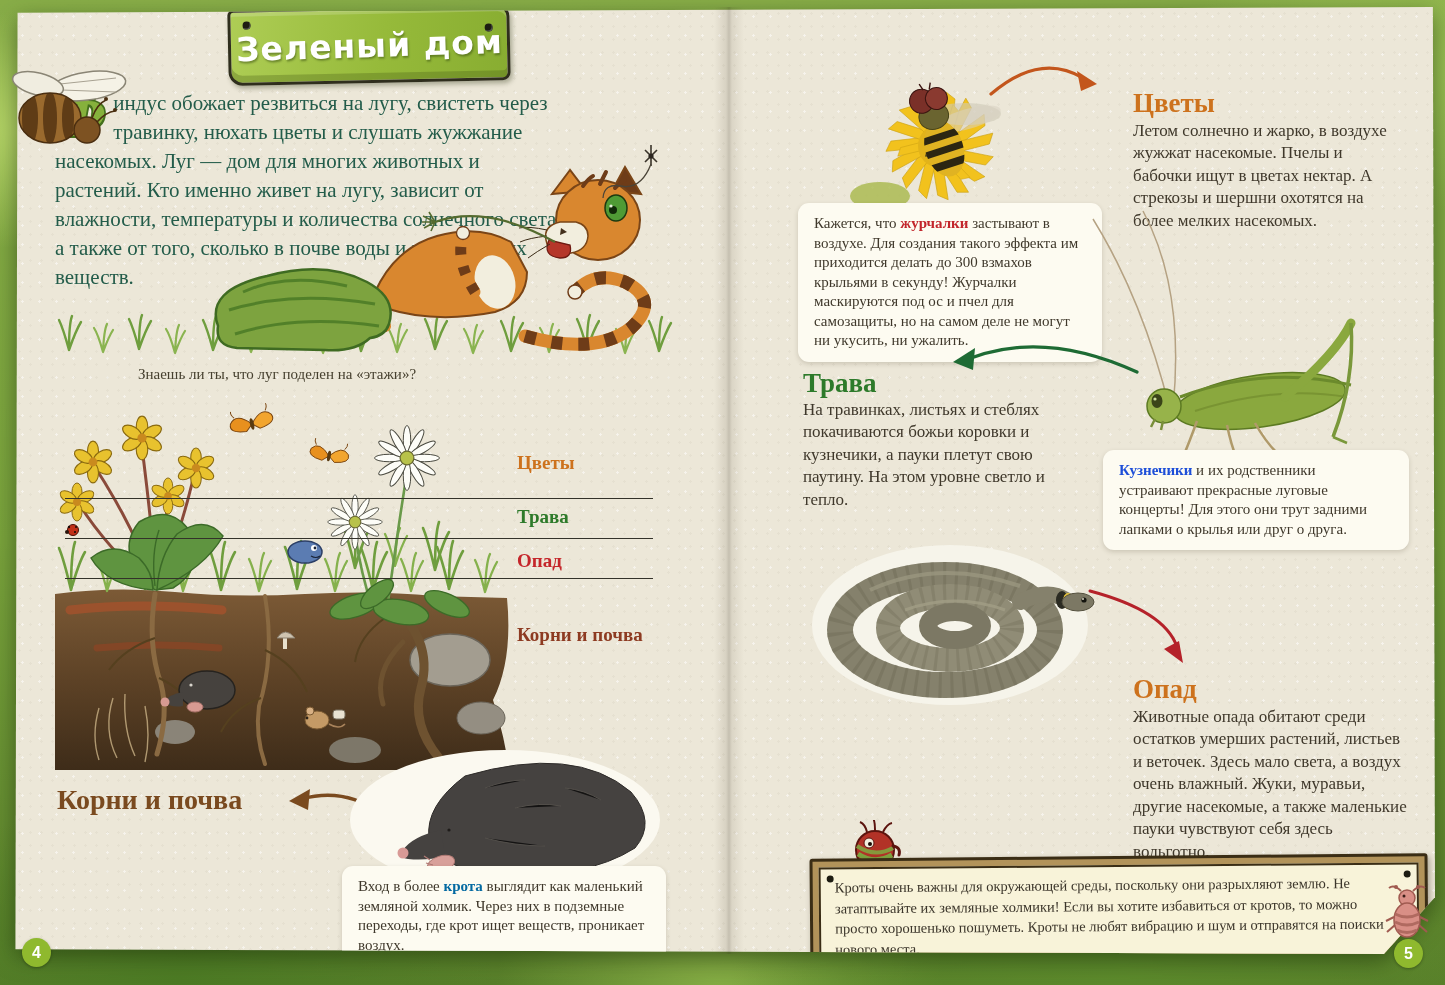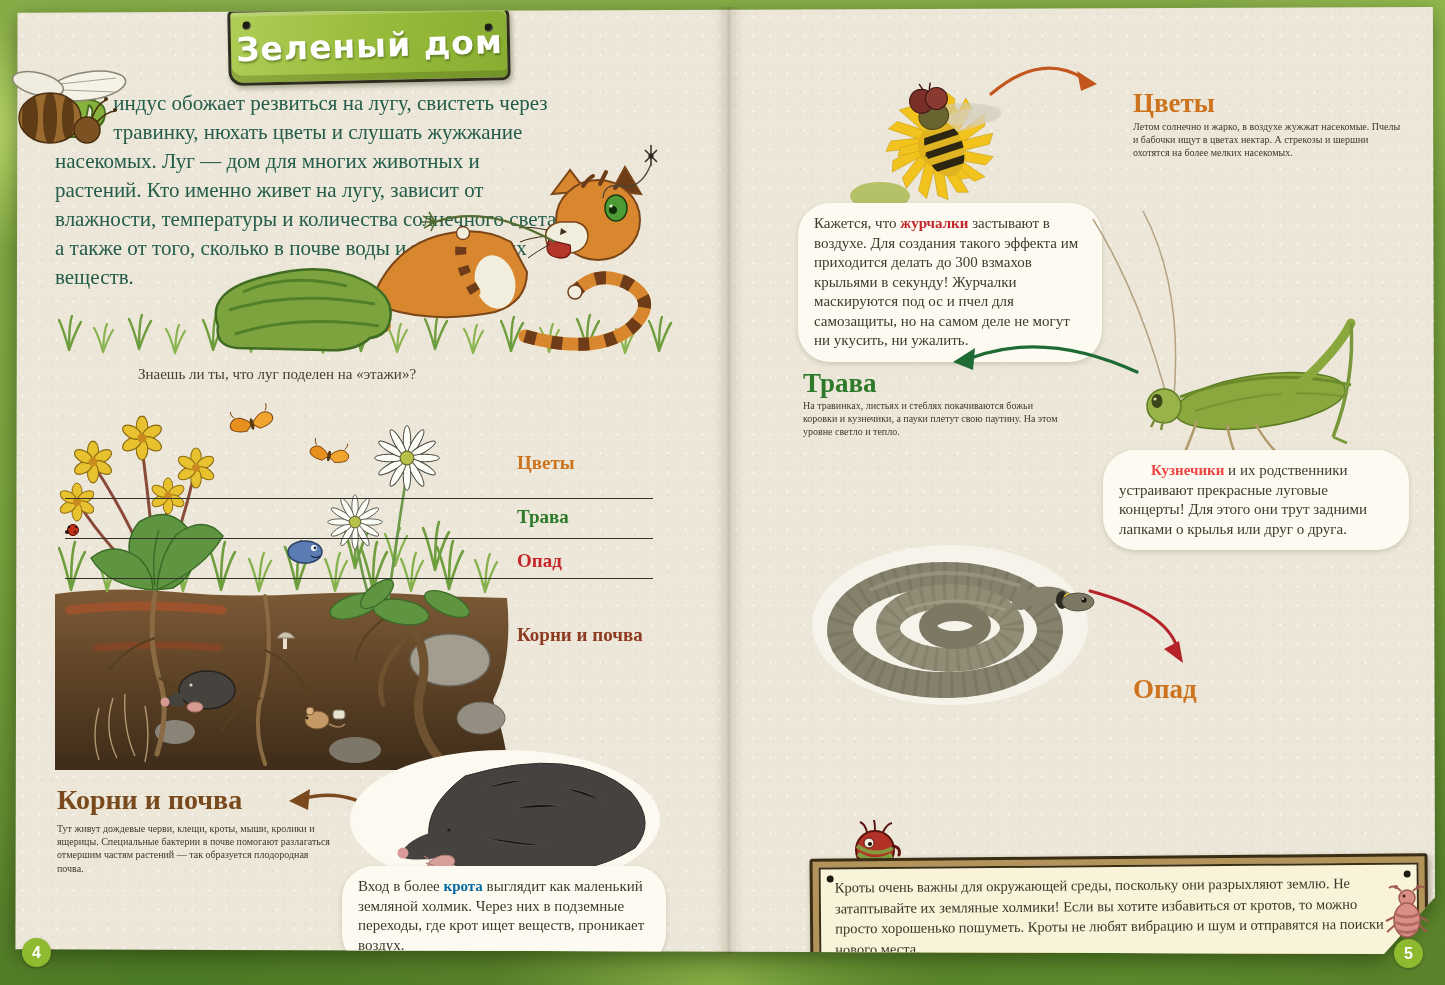--- a/index.html
+++ b/index.html
@@ -47,26 +47,26 @@
 
   
   .figure{left:41px;top:391px;width:615px;height:372px;}
   .layer-line{position:absolute;left:10px;width:588px;border-top:1.7px solid #33322a;}
   .layer-label{position:absolute;left:462px;font-weight:bold;font-size:19px;font-family:"Liberation Serif",serif;}
   .lab-flowers{color:#cd721d;} .lab-grass{color:#2d7a2a;} .lab-litter{color:#c5262b;} .lab-roots{color:#8d3a21;}
 
   
   .h-section{font-family:"Liberation Serif",serif;font-weight:bold;font-size:27px;line-height:1;}
   .h-orange{color:#cd721d;} .h-green{color:#2d7a2a;} .h-brown{color:#7a4a1f;font-size:28px;}
-  .para{font-size:10px;line-height:1.32;color:#3f382b;}
-
-  .callout{background:#fdfbf1;border-radius:32px;padding:11px 16px;font-size:15px;line-height:1.3;color:#3f382b;
+  .para{font-size:17px;line-height:1.32;color:#3f382b;}
+
+  .callout{background:#fdfbf1;border-radius:11px;padding:11px 16px;font-size:15px;line-height:1.3;color:#3f382b;
     box-shadow:0 2px 5px rgba(60,50,30,.18);}
   .b-red{font-weight:bold;color:#c2252b;}
-  .b-green{font-weight:bold;color:#ef4444;margin-left:32px;}
+  .b-green{font-weight:bold;color:#1d4ed8;}
   .b-orange{font-weight:bold;color:#0369a1;}
 
   
   .wood-banner{left:796px;top:849px;width:600px;transform:rotate(-0.5deg);
     background:#b2935a;border:3px solid #3a2d15;border-radius:3px;padding:6px;
     box-shadow:2px 3px 6px rgba(40,30,10,.35);}
   .wood-inner{position:relative;background:#f8f3d9;border:2px solid #3a2d15;padding:8px 14px;
     font-size:14.5px;line-height:1.42;color:#3c362b;}
   .wood-inner .nail{position:absolute;width:7px;height:7px;border-radius:50%;background:#1d1c12;}
   .wood-inner .nl{left:6px;top:6px;} .wood-inner .nr{right:6px;top:6px;}
@@ -330,21 +330,20 @@
       <div class="layer-line" style="top:100px;"></div>
       <div class="layer-line" style="top:140px;"></div>
       <div class="layer-line" style="top:180px;"></div>
       <div class="layer-label lab-flowers" style="top:54px;">Цветы</div>
       <div class="layer-label lab-grass" style="top:108px;">Трава</div>
       <div class="layer-label lab-litter" style="top:152px;">Опад</div>
       <div class="layer-label lab-roots" style="top:226px;">Корни и почва</div>
     </div>
 
     <div class="abs h-section h-brown" style="left:43px;top:779px;">Корни и почва</div>
-    <div class="abs para" style="left:43px;top:815px;width:276px;">Тут живут дождевые черви, клещи, кроты, мыши, кролики и ящерицы. Специальные бактерии в почве помогают разлагаться отмершим частям растений — так образуется плодородная почва.</div>
 
     <svg class="abs" style="left:271px;top:776px;" width="100" height="45" viewBox="0 0 100 45">
       <path d="M94 30 Q60 4 16 16" stroke="#7a4a1e" stroke-width="3.4" fill="none" stroke-linecap="round"></path>
       <polygon points="4,18 25,6 23,27" fill="#7a4a1e"></polygon>
     </svg>
 
     <svg class="abs" style="left:331px;top:731px;" width="315" height="152" viewBox="0 0 315 152">
       <ellipse cx="160" cy="82" rx="155" ry="70" fill="#fbf9f0"></ellipse>
       <ellipse cx="175" cy="136" rx="120" ry="10" fill="#d8d2bc" opacity=".7"></ellipse>
       <path d="M120 38 Q230 6 286 54 Q312 84 290 110 Q240 142 150 136 Q90 130 84 100 Q80 68 120 38 Z" fill="#454240" stroke="#2e2b29"></path>
@@ -477,20 +476,21 @@
         <circle cx="273" cy="69" r="1" fill="#d8d4c4"></circle>
     </svg>
 
     <svg class="abs" style="left:1066px;top:576px;" width="135" height="90" viewBox="0 0 135 90">
       <path d="M10 8 Q85 28 97 64" stroke="#b5222a" stroke-width="3" fill="none" stroke-linecap="round"></path>
       <polygon points="103,80 84,66 99,58" fill="#b5222a"></polygon>
     </svg>
 
 
     <div class="abs h-section h-orange" style="left:1119px;top:669px;">Опад</div>
+    <div class="abs para" style="left:1119px;top:699px;width:276px;">Животные опада обитают среди остатков умерших растений, листьев и веточек. Здесь мало света, а воздух очень влажный. Жуки, муравьи, другие насекомые, а также маленькие пауки чувствуют себя здесь вольготно.</div>
 
     <svg class="abs" style="left:829px;top:813px;" width="65" height="48" viewBox="0 0 65 48">
       <g stroke="#5c140e" stroke-width="2" fill="none">
         <path d="M24 12 q-2 -8 -7 -10 M32 10 q0 -9 -2 -12 M40 12 q4 -8 9 -9"></path>
       </g>
       <circle cx="32" cy="30" r="19" fill="#b23227" stroke="#5c140e" stroke-width="2"></circle>
       <path d="M15 34 q17 11 34 1" stroke="#7fa33f" stroke-width="5" fill="none"></path>
       <path d="M14 26 q18 12 36 2" stroke="#7fa33f" stroke-width="4" fill="none" opacity=".9"></path>
       <circle cx="26" cy="23" r="5" fill="#f2eede" stroke="#5c140e"></circle>
       <circle cx="27" cy="24" r="2" fill="#1c0a06"></circle>

